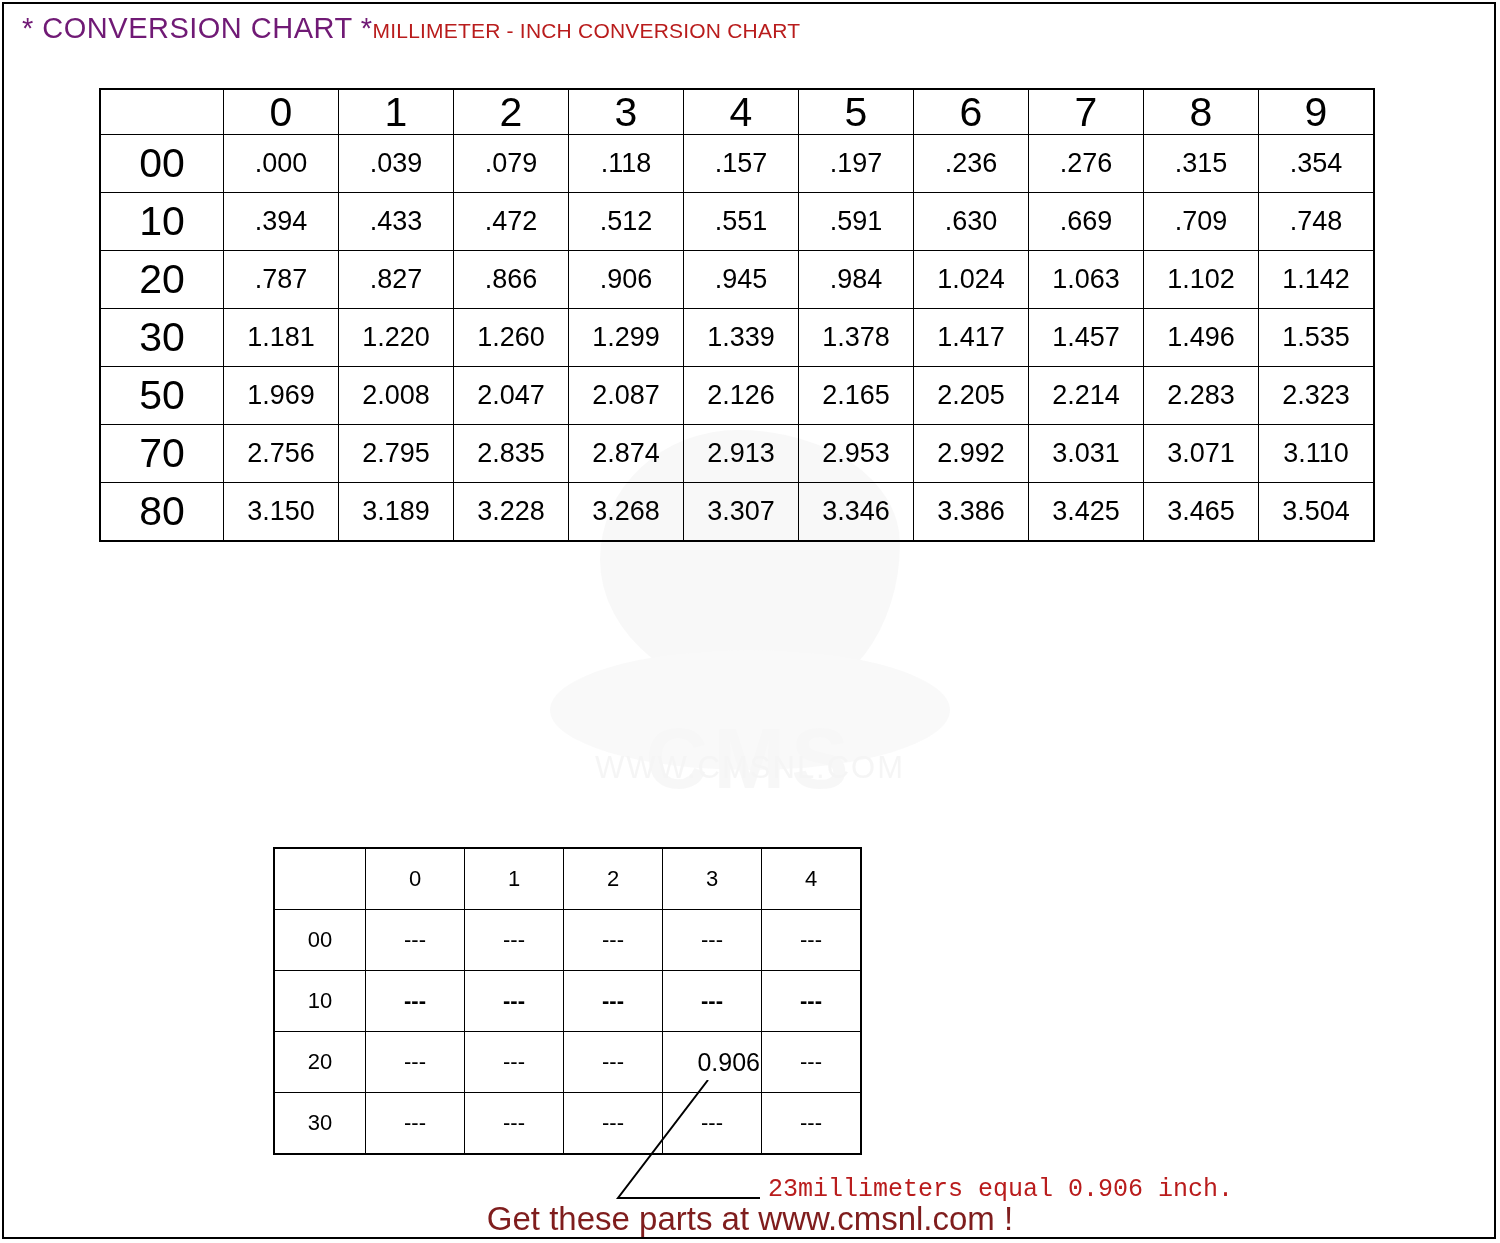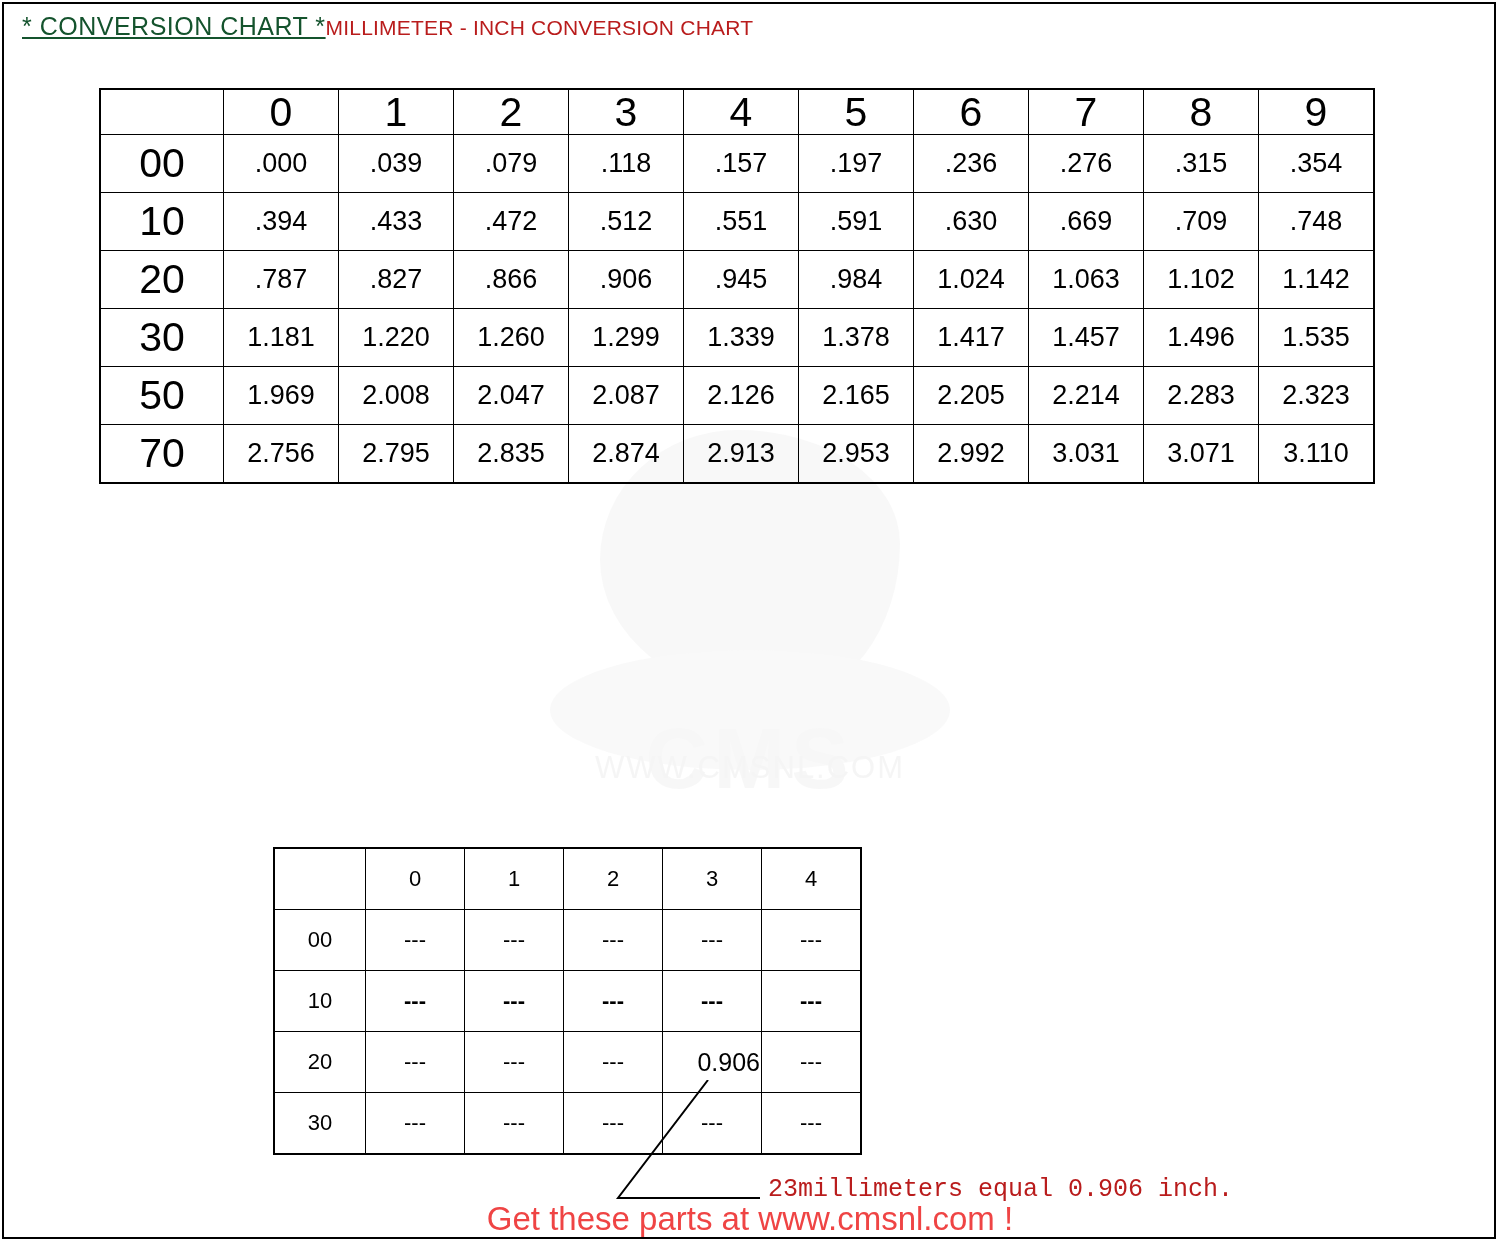--- a/index.html
+++ b/index.html
@@ -29,25 +29,24 @@
   
   .header {
     position: absolute;
     left: 22px;
     top: 12px;
     display: flex;
     align-items: baseline;
     white-space: nowrap;
   }
   .header-small {
-    font-size: 25px;
+    font-size: 29px;
     letter-spacing: 0.5px;
-    color: #14532d;
-    font-family: "Liberation Sans", sans-serif;
-    text-decoration: underline;
+    color: #701a75;
+    font-family: "Liberation Sans", sans-serif;
   }
   .header-main {
     font-size: 21px;
     color: #b91c1c;
     font-family: "Liberation Sans", sans-serif;
     letter-spacing: 0.2px;
   }
 
   
   .watermark {
@@ -202,21 +201,21 @@
   }
 
   
   .footer {
     position: absolute;
     left: 0;
     top: 1200px;
     width: 1500px;
     text-align: center;
     font-size: 33px;
-    color: #ef4444;
+    color: #7f1d1d;
     white-space: nowrap;
     font-family: "Liberation Sans", sans-serif;
   }
 </style>
 </head>
 <body>
 
 <div class="page-border"></div>
 
 <div class="header">
@@ -317,20 +316,33 @@
         <td class="cell">2.795</td>
         <td class="cell">2.835</td>
         <td class="cell">2.874</td>
         <td class="cell">2.913</td>
         <td class="cell">2.953</td>
         <td class="cell">2.992</td>
         <td class="cell">3.031</td>
         <td class="cell">3.071</td>
         <td class="cell">3.110</td>
       </tr>
+      <tr>
+        <td class="rowhead">80</td>
+        <td class="cell">3.150</td>
+        <td class="cell">3.189</td>
+        <td class="cell">3.228</td>
+        <td class="cell">3.268</td>
+        <td class="cell">3.307</td>
+        <td class="cell">3.346</td>
+        <td class="cell">3.386</td>
+        <td class="cell">3.425</td>
+        <td class="cell">3.465</td>
+        <td class="cell">3.504</td>
+      </tr>
     </tbody>
   </table>
 
 <table class="small-table" id="small-table">
     <tbody>
       <tr>
         <td class="s-corner"></td>
         <td class="s-colhead">0</td>
         <td class="s-colhead">1</td>
         <td class="s-colhead">2</td>

